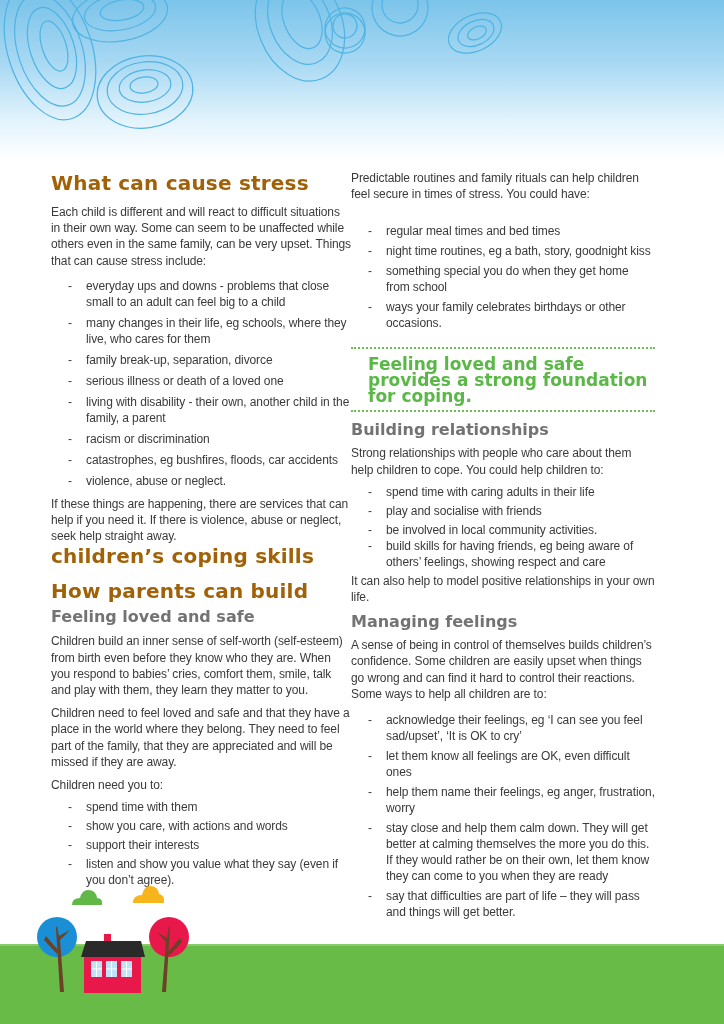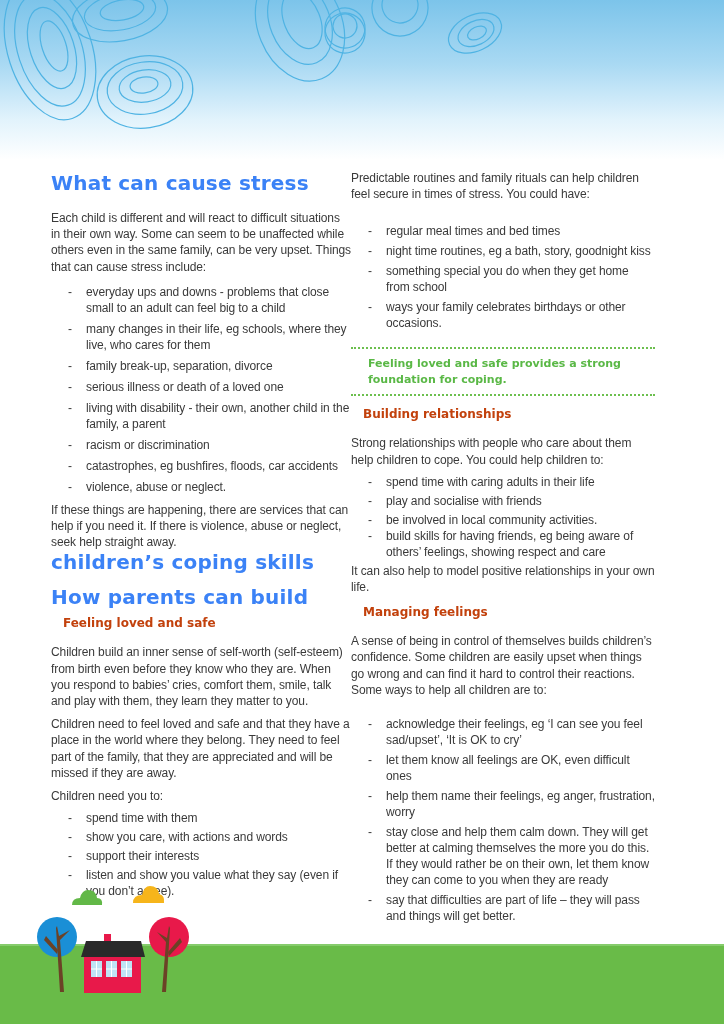--- a/index.html
+++ b/index.html
@@ -12,43 +12,43 @@
   .header-band {
     position: absolute; left: 0; top: 0; width: 724px; height: 160px;
     background: linear-gradient(to bottom, #7cc4ea 0%, #a9d9f3 40%, #e2f3fc 75%, #ffffff 100%);
     overflow: hidden;
   }
   .header-band svg { position: absolute; left: 0; top: 0; }
   .col { position: absolute; top: 166px; }
   .col-left { left: 51px; width: 300px; }
   .col-right { left: 351px; width: 304px; }
   h1 {
-    margin: 0; color: #3b82f6; font-weight: 900;
+    margin: 0; color: #a16207; font-weight: 900;
     font-family: "DejaVu Sans", sans-serif;
     font-size: 20px; line-height: 25px; letter-spacing: 0.2px;
   }
   h2 {
-    margin: 12px; color: #c2410c; font-weight: bold;
+    margin: 0; color: #737373; font-weight: bold;
     font-family: "DejaVu Sans", sans-serif;
-    font-size: 12px; line-height: 18px;
+    font-size: 16px; line-height: 18px;
   }
   p { margin: 0; font-size: 12px; line-height: 16.2px; letter-spacing: -0.1px; }
   ul.dash { list-style: none; margin: 0; padding: 0; }
   ul.dash li {
     position: relative; padding-left: 35px; font-size: 12px; line-height: 16px;
     letter-spacing: -0.1px;
   }
   ul.dash li::before {
     content: "-"; position: absolute; left: 17px; top: 0;
   }
   .callout {
     border-top: 2px dotted #6cbf4e; border-bottom: 2px dotted #6cbf4e;
     padding: 7px 0 6px 17px;
     color: #5ab846; font-weight: bold; font-family: "DejaVu Sans", sans-serif;
-    font-size: 11px; line-height: 16px;
+    font-size: 17px; line-height: 16px;
   }
   .ground {
     position: absolute; left: 0; top: 944px; width: 724px; height: 80px;
     background: #69bb48; border-top: 2px solid #86cc6c;
   }
   .scene { position: absolute; left: 0; top: 870px; }
 </style>
 </head>
 <body>
 
@@ -76,21 +76,21 @@
       <ellipse cx="345" cy="33" rx="20" ry="20" transform="rotate(-20 345 33)"></ellipse>
       <ellipse cx="475" cy="33" rx="28" ry="18" transform="rotate(-25 475 33)"></ellipse>
       <ellipse cx="476" cy="33" rx="19" ry="12" transform="rotate(-25 476 33)"></ellipse>
       <ellipse cx="477" cy="33" rx="10" ry="6" transform="rotate(-25 477 33)"></ellipse>
     </g>
   </svg>
 </div>
 
 <div class="col col-left">
   <h1 style="margin-top:5px;">What can cause stress</h1>
-  <p style="margin-top:14px;">Each child is different and will react to difficult situations in their own way.  Some can seem to be unaffected while others even in the same family, can be very upset.  Things that can cause stress include:</p>
+  <p style="margin-top:8px;">Each child is different and will react to difficult situations in their own way.  Some can seem to be unaffected while others even in the same family, can be very upset.  Things that can cause stress include:</p>
   <ul class="dash" style="margin-top:9px;">
     <li style="margin-bottom:5px;">everyday ups and downs - problems that close small to an adult can feel big to a child</li>
     <li style="margin-bottom:5px;">many changes in their life, eg schools, where they live, who cares for them</li>
     <li style="margin-bottom:5px;">family break-up, separation, divorce</li>
     <li style="margin-bottom:5px;">serious illness or death of a loved one</li>
     <li style="margin-bottom:5px;">living with disability - their own, another child in the family, a parent</li>
     <li style="margin-bottom:5px;">racism or discrimination</li>
     <li style="margin-bottom:5px;">catastrophes, eg bushfires, floods, car accidents</li>
     <li>violence, abuse or neglect.</li>
   </ul>
@@ -126,21 +126,21 @@
   <ul class="dash" style="margin-top:6px;">
     <li style="margin-bottom:3px;">spend time with caring adults in their life</li>
     <li style="margin-bottom:3px;">play and socialise with friends</li>
     <li>be involved in local community activities.</li>
     <li style="margin-bottom:3px;">build skills for having friends, eg being aware of others’ feelings, showing respect and care</li>
   </ul>
   <p style="margin-top:3px;">It can also help to model positive relationships in your own life.</p>
 
   <h2 style="margin-top:8px;">Managing feelings</h2>
   <p style="margin-top:6px;">A sense of being in control of themselves builds children’s confidence.  Some children are easily upset when things go wrong and can find it hard to control their reactions.  Some ways to help all children are to:</p>
-  <ul class="dash" style="margin-top:18px;">
+  <ul class="dash" style="margin-top:10px;">
     <li style="margin-bottom:4px;">acknowledge their feelings, eg ‘I can see you feel sad/upset’, ‘It is OK to cry’</li>
     <li style="margin-bottom:4px;">let them know all feelings are OK, even difficult ones</li>
     <li style="margin-bottom:4px;">help them name their feelings, eg anger, frustration, worry</li>
     <li style="margin-bottom:4px;">stay close and help them calm down.  They will get better at calming themselves the more you do this.  If they would rather be on their own, let them know they can come to you when they are ready</li>
     <li>say that difficulties are part of life – they will pass and things will get better.</li>
   </ul>
 </div>
 
 <div class="ground"></div>
 <svg class="scene" width="240" height="154" viewBox="0 0 240 154">

